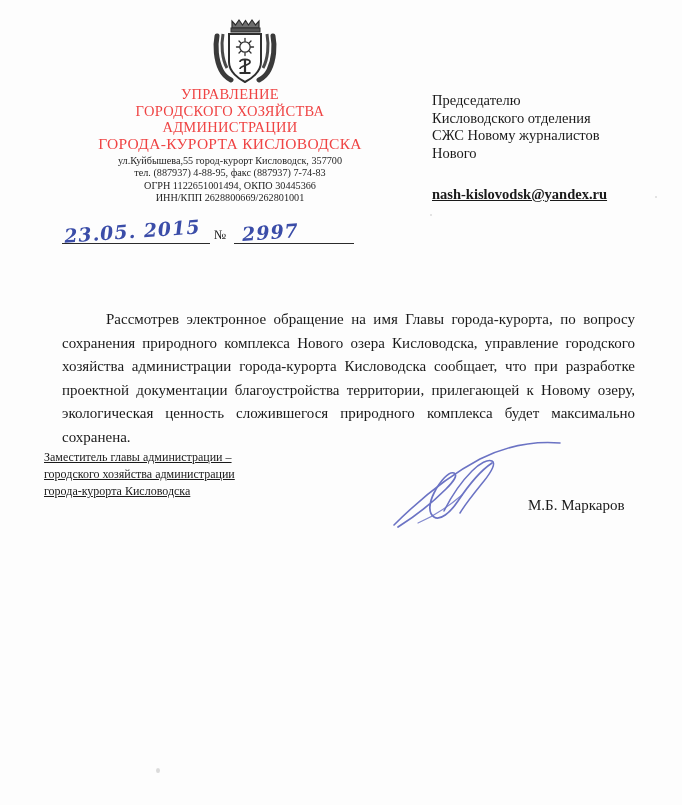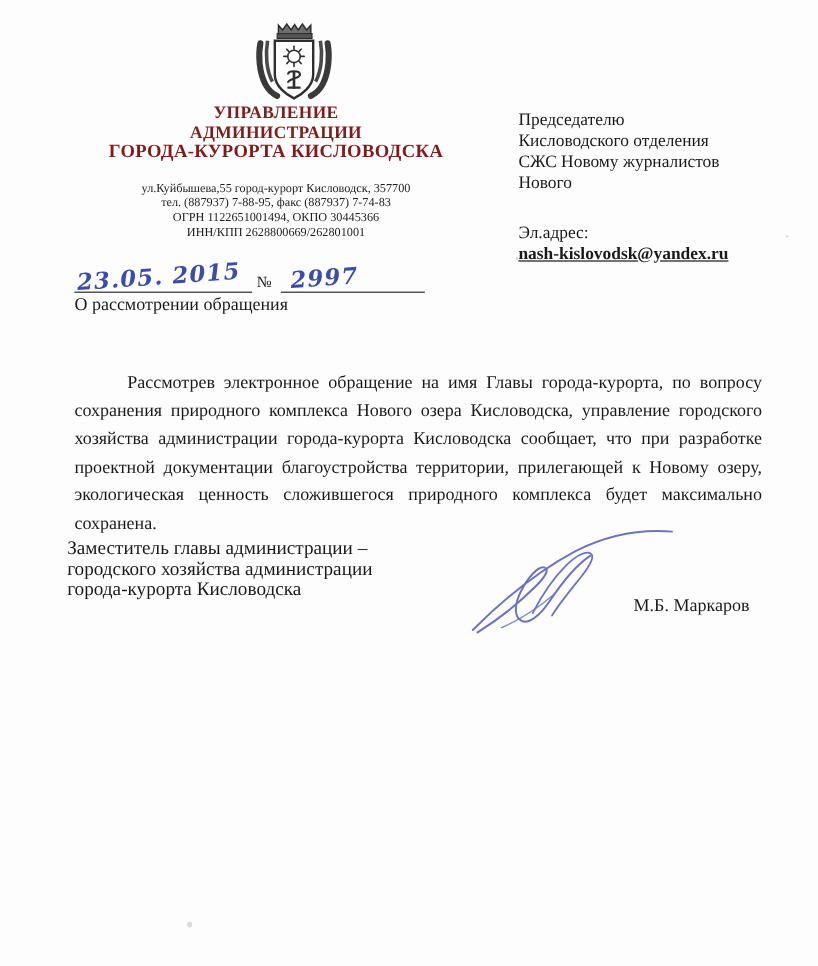--- a/index.html
+++ b/index.html
@@ -31,34 +31,34 @@
 
   
   .letterhead {
     position: absolute;
     left: 40px;
     top: 86px;
     width: 380px;
     text-align: center;
   }
   .lh-title {
-    font-weight: bold;
+    font-weight: normal;
     font-size: 14.5px;
     line-height: 16.5px;
     letter-spacing: 0.3px;
-    color: #7f1d1d;
+    color: #ef4444;
   }
   .lh-title .big {
     font-size: 15.5px;
   }
   .lh-sub {
     font-size: 10.2px;
     line-height: 12.4px;
     color: #1d1d1d;
-    margin-top: 16px;
+    margin-top: 3px;
   }
   .lh-sub .email-link {
     text-decoration: underline;
   }
 
   
   .docline {
     position: absolute;
     left: 62px;
     top: 228px;
@@ -126,24 +126,25 @@
     font-size: 15px;
     line-height: 23.5px;
     text-align: justify;
     text-indent: 44px;
     hyphens: none;
   }
 
   
   .sig-block {
     position: absolute;
-    left: 56px;
+    left: 44px;
     top: 449px;
-    font-size: 16px;
+    font-size: 12px;
     line-height: 17px;
+    text-decoration: underline;
   }
   .sig-name {
     position: absolute;
     left: 528px;
     top: 497px;
     font-size: 15px;
   }
   .signature {
     position: absolute;
     left: 388px;
@@ -199,48 +200,47 @@
         <line x1="42" y1="48" x2="42" y2="62" stroke-width="2.2"></line>
         <path d="M37 50 C37 46.5 47 46.5 47 50 C47 53.5 37 53.5 37 57" stroke-width="1.8"></path>
         <line x1="36.5" y1="61" x2="47.5" y2="61" stroke-width="2"></line>
       </g>
     </svg>
   </div>
 
   <div class="letterhead">
     <div class="lh-title">
       <div>УПРАВЛЕНИЕ</div>
+      <div>ГОРОДСКОГО ХОЗЯЙСТВА</div>
       <div>АДМИНИСТРАЦИИ</div>
       <div class="big">ГОРОДА-КУРОРТА КИСЛОВОДСКА</div>
     </div>
     <div class="lh-sub">
       <div>ул.Куйбышева,55 город-курорт Кисловодск, 357700</div>
-      <div>тел. (887937) 7-88-95, факс (887937) 7-74-83</div>
+      <div>тел. (887937) 4-88-95, факс (887937) 7-74-83</div>
       <div>ОГРН 1122651001494, ОКПО 30445366</div>
       <div>ИНН/КПП 2628800669/262801001</div>
     </div>
   </div>
 
   <div class="docline">
     <div class="rule-a"></div>
     <div class="rule-b"></div>
     <span class="num-sign">№</span>
     <span class="hand hand-date">23.05. 2015</span>
     <span class="hand hand-num">2997</span>
   </div>
-  <div class="subject">О рассмотрении обращения</div>
 
   <div class="addressee">
     <div>Председателю</div>
     <div>Кисловодского отделения</div>
     <div>СЖС Новому журналистов</div>
     <div>Нового</div>
     <div class="gap"></div>
     <div class="gap"></div>
-    <div>Эл.адрес:</div>
     <div class="email">nash-kislovodsk@yandex.ru</div>
   </div>
 
   <div class="body-text">Рассмотрев электронное обращение на имя Главы города-курорта, по вопросу сохранения природного комплекса Нового озера Кисловодска, управление городского хозяйства администрации города-курорта Кисловодска сообщает, что при разработке проектной документации благоустройства территории, прилегающей к Новому озеру, экологическая ценность сложившегося природного комплекса будет максимально сохранена.</div>
 
   <div class="sig-block">
     <div>Заместитель главы администрации –</div>
     <div>городского хозяйства администрации</div>
     <div>города-курорта Кисловодска</div>
   </div>

